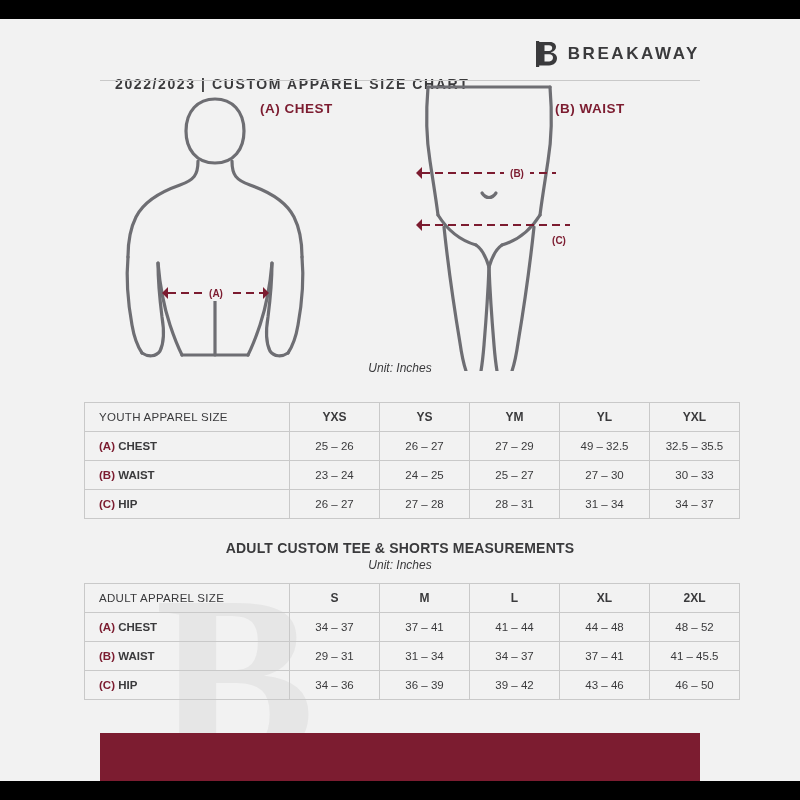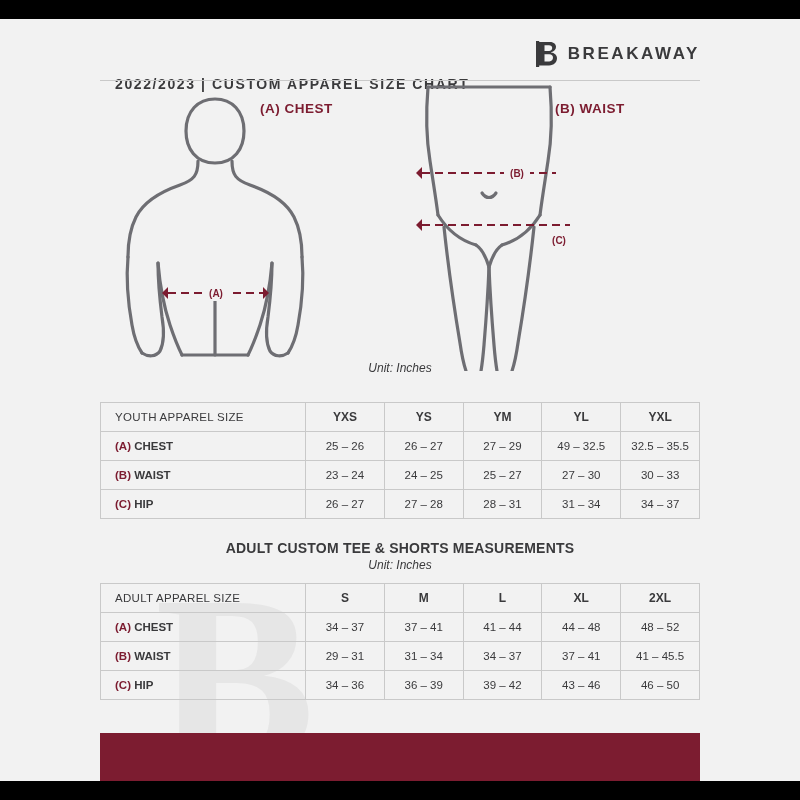--- a/index.html
+++ b/index.html
@@ -141,22 +141,22 @@
   }
   .sec-unit {
     margin-top: 2px;
     font-size: 12px;
     font-style: italic;
     color: #3a3a3c;
   }
   
   table.size {
     position: absolute;
-    left: 100px;
-    width: 600px;
+    left: 84px;
+    width: 656px;
     border-collapse: collapse;
     table-layout: fixed;
   }
   table.size th, table.size td {
     border: 1px solid #c9c9c9;
     height: 28px;
     font-size: 11.5px;
     color: #3a3a3c;
     text-align: center;
     padding: 0;

